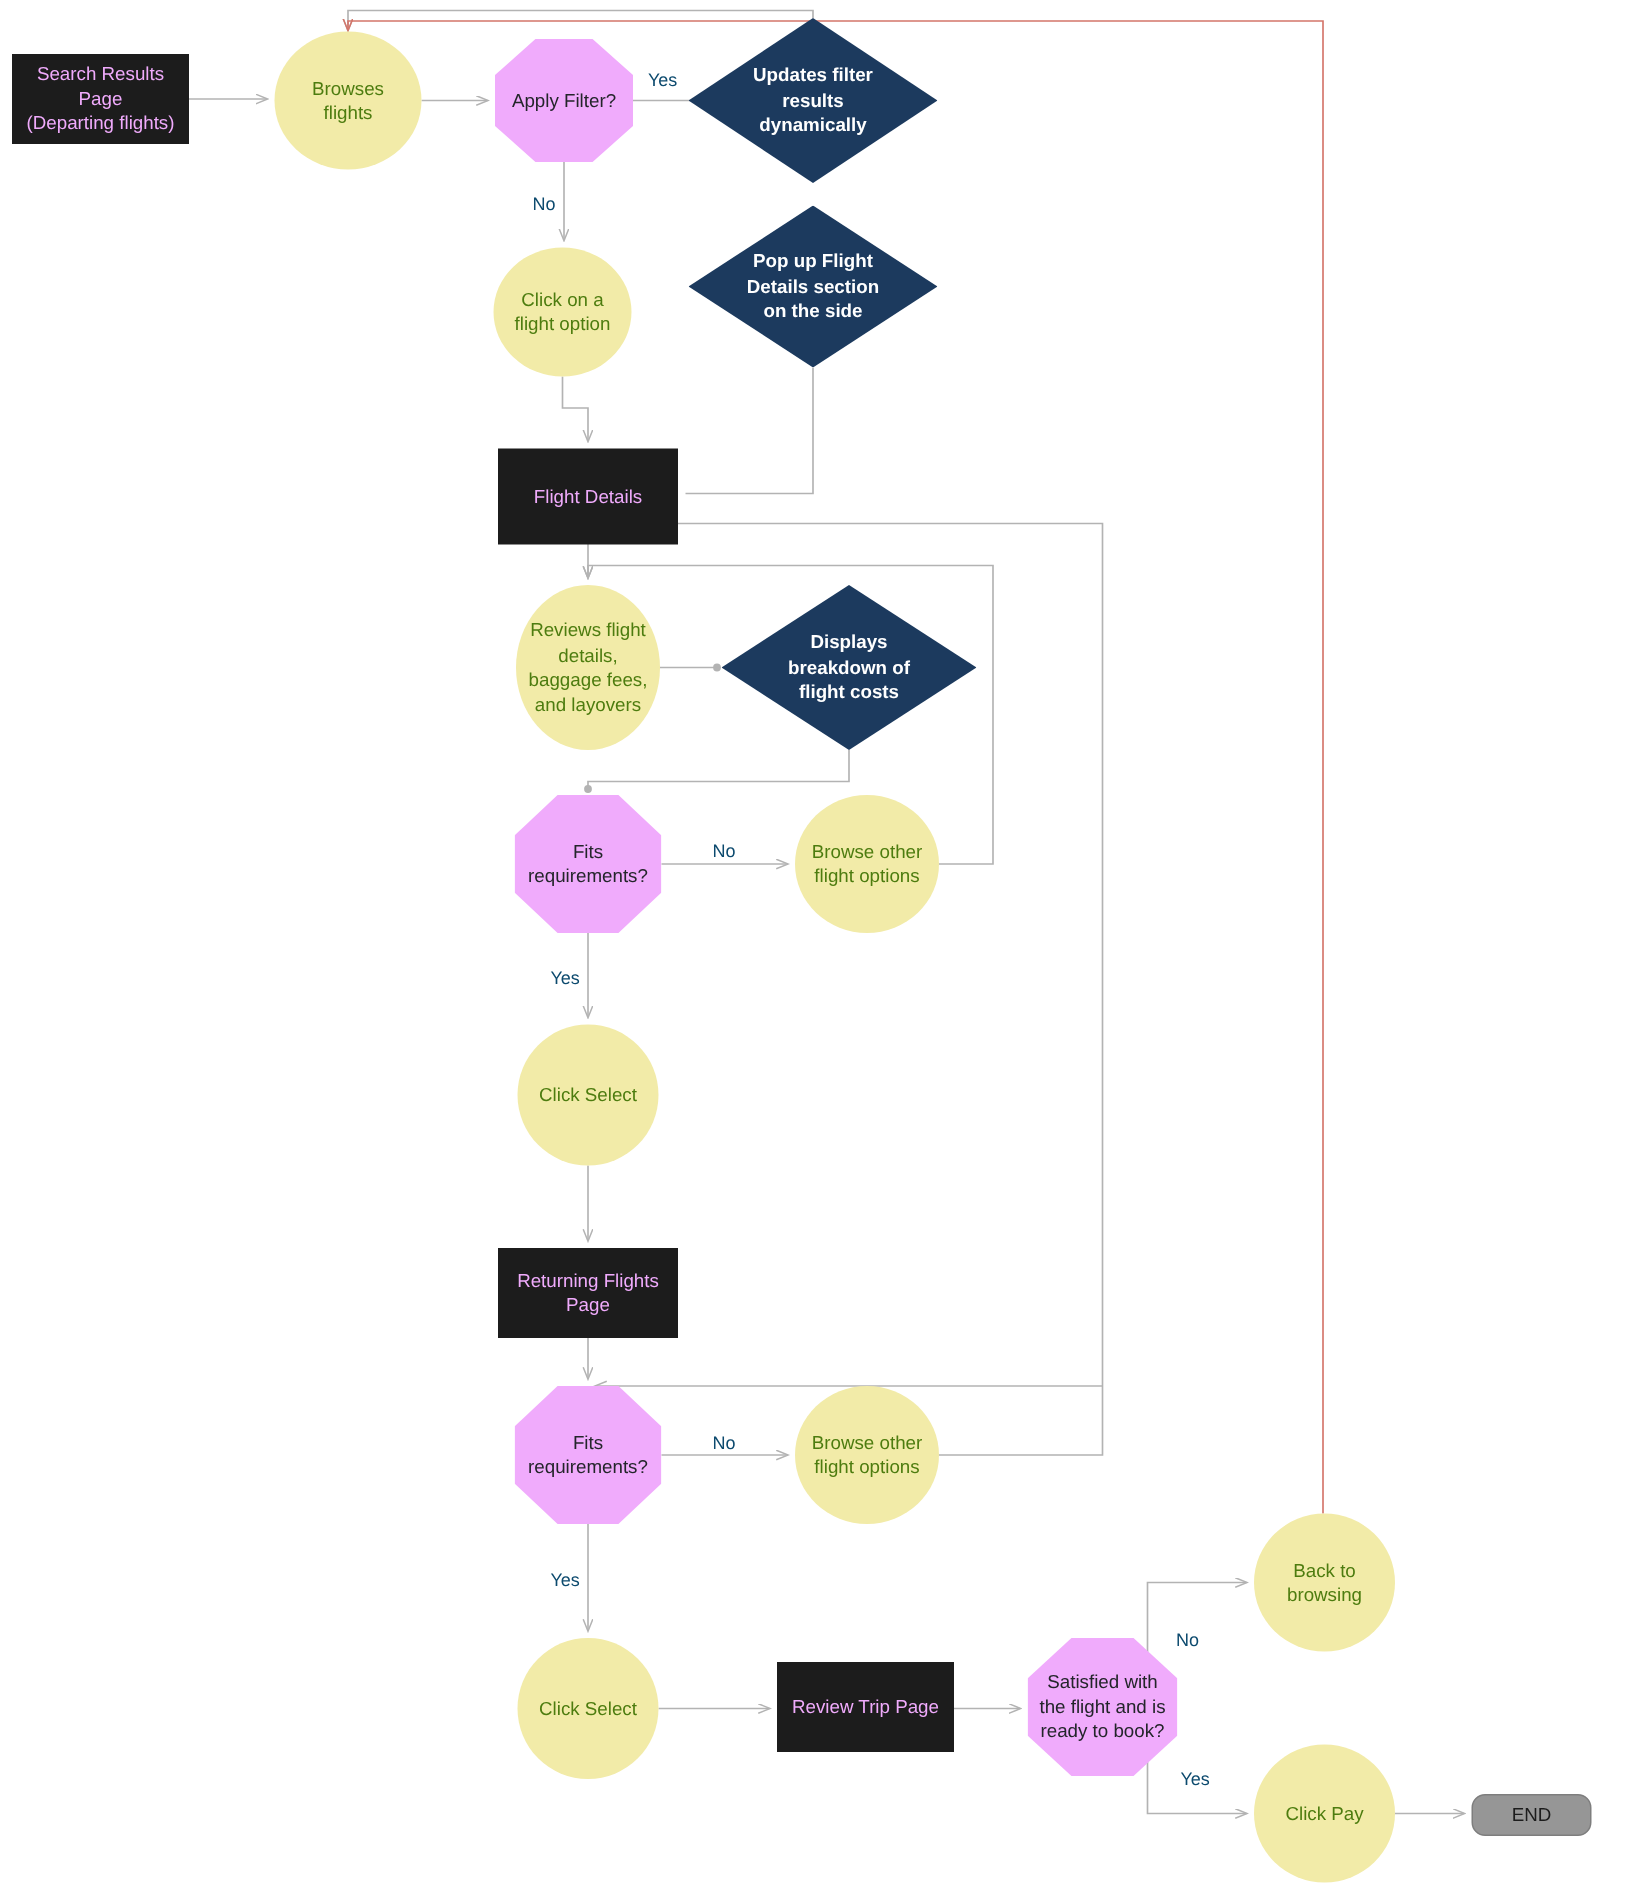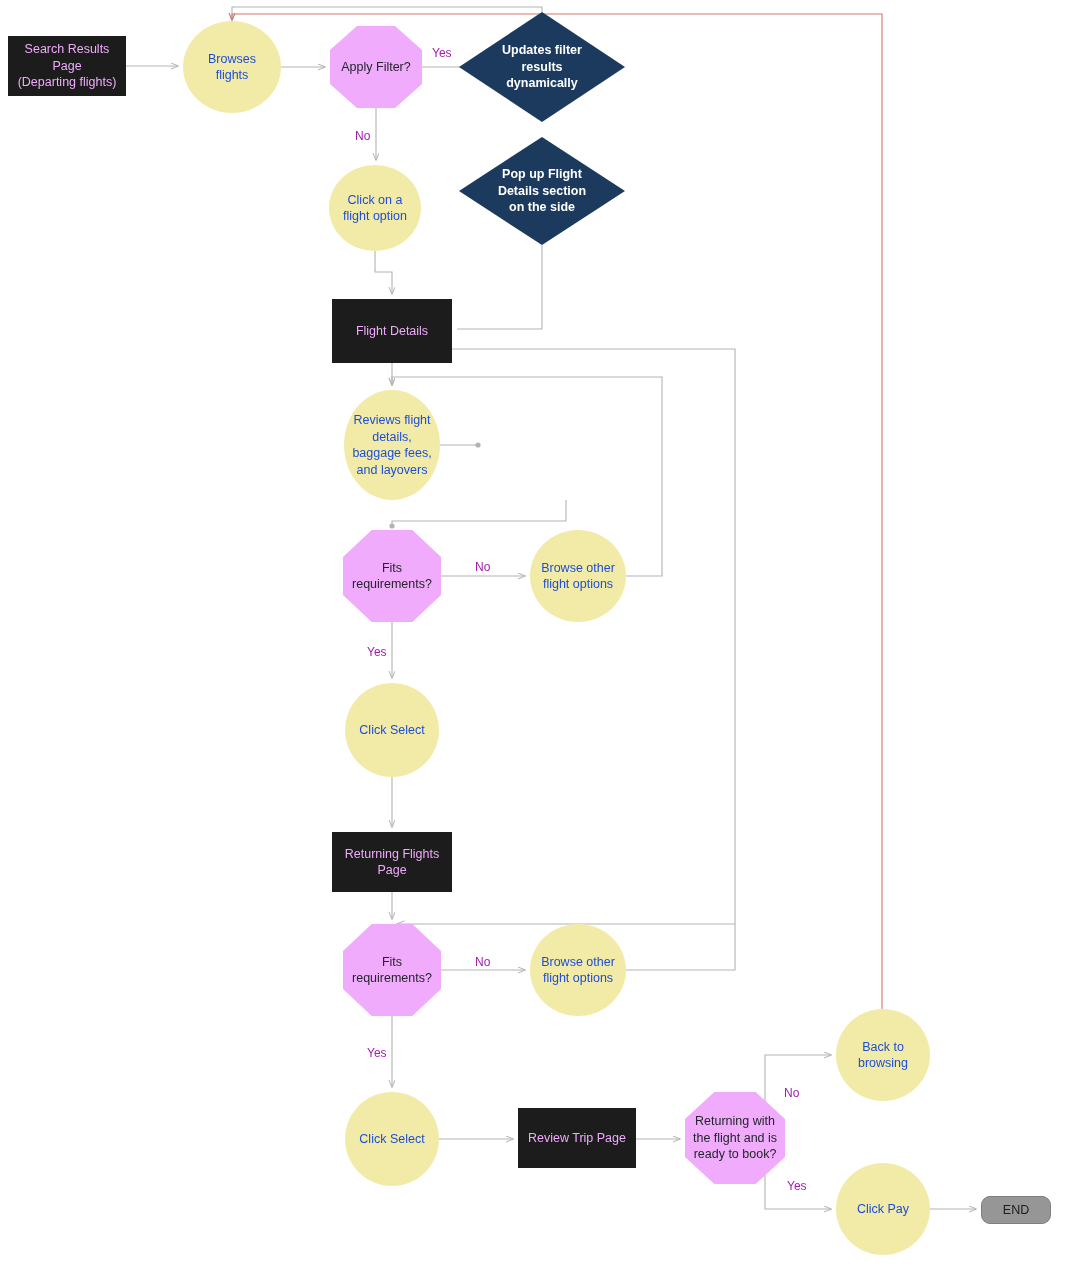--- a/index.html
+++ b/index.html
@@ -39,21 +39,21 @@
   }
 
   
   .n-page{            
     background:#1c1c1c;
     color:#f0abfc;
     font-size:12.5px;
   }
   .n-action{          
     background:#f2eba8;
-    color:#1d4ed8;
+    color:#4d7c0f;
     border-radius:50%;
     font-size:12.5px;
   }
   .n-decision{        
     background:#f0abfc;
     color:#23252a;
     font-size:12.5px;
     clip-path:polygon(29.3% 0%,70.7% 0%,100% 29.3%,100% 70.7%,70.7% 100%,29.3% 100%,0% 70.7%,0% 29.3%);
   }
   .n-system{          
@@ -67,21 +67,21 @@
     background:#969696;
     color:#1c1c1c;
     border:1px solid #7e7e7e;
     border-radius:9px;
     font-size:12.5px;
   }
 
   .edge-label{
     position:absolute;
     font-size:12px;
-    color:#a21caf;
+    color:#0c4a6e;
     background:transparent;
     white-space:nowrap;
   }
 </style>
 </head>
 <body>
 
 <div id="canvas">
 
   <svg id="edges" viewBox="0 0 1084 1268" width="1084" height="1268">
@@ -189,20 +189,25 @@
     <span class="lbl">Flight Details</span>
   </div>
 
   <div class="node n-action" style="left:344px;top:390px;width:96px;height:110px;">
     <span class="lbl">Reviews flight
 details,
 baggage fees,
 and layovers</span>
   </div>
 
+  <div class="node n-system" style="left:481px;top:390px;width:170px;height:110px;">
+    <span class="lbl">Displays
+breakdown of
+flight costs</span>
+  </div>
 
   <div class="node n-decision" style="left:343px;top:530px;width:98px;height:92px;">
     <span class="lbl">Fits
 requirements?</span>
   </div>
 
   <div class="node n-action" style="left:530px;top:530px;width:96px;height:92px;">
     <span class="lbl">Browse other
 flight options</span>
   </div>
@@ -227,35 +232,35 @@
 
   <div class="node n-action" style="left:345px;top:1092px;width:94px;height:94px;">
     <span class="lbl">Click Select</span>
   </div>
 
   <div class="node n-page" style="left:518px;top:1108px;width:118px;height:60px;">
     <span class="lbl">Review Trip Page</span>
   </div>
 
   <div class="node n-decision" style="left:685px;top:1092px;width:100px;height:92px;">
-    <span class="lbl">Returning with
+    <span class="lbl">Satisfied with
 the flight and is
 ready to book?</span>
   </div>
 
   <div class="node n-action" style="left:836px;top:1009px;width:94px;height:92px;">
     <span class="lbl">Back to
 browsing</span>
   </div>
 
   <div class="node n-action" style="left:836px;top:1163px;width:94px;height:92px;">
     <span class="lbl">Click Pay</span>
   </div>
 
-  <div class="node n-end" style="left:981px;top:1196px;width:70px;height:28px;align-items:center;">
+  <div class="node n-end" style="left:981px;top:1196px;width:80px;height:28px;align-items:center;">
     <span class="lbl">END</span>
   </div>
 
   <div class="edge-label" style="left:432px;top:46px;">Yes</div>
   <div class="edge-label" style="left:355px;top:129px;">No</div>
   <div class="edge-label" style="left:475px;top:560px;">No</div>
   <div class="edge-label" style="left:367px;top:645px;">Yes</div>
   <div class="edge-label" style="left:475px;top:955px;">No</div>
   <div class="edge-label" style="left:367px;top:1046px;">Yes</div>
   <div class="edge-label" style="left:784px;top:1086px;">No</div>

